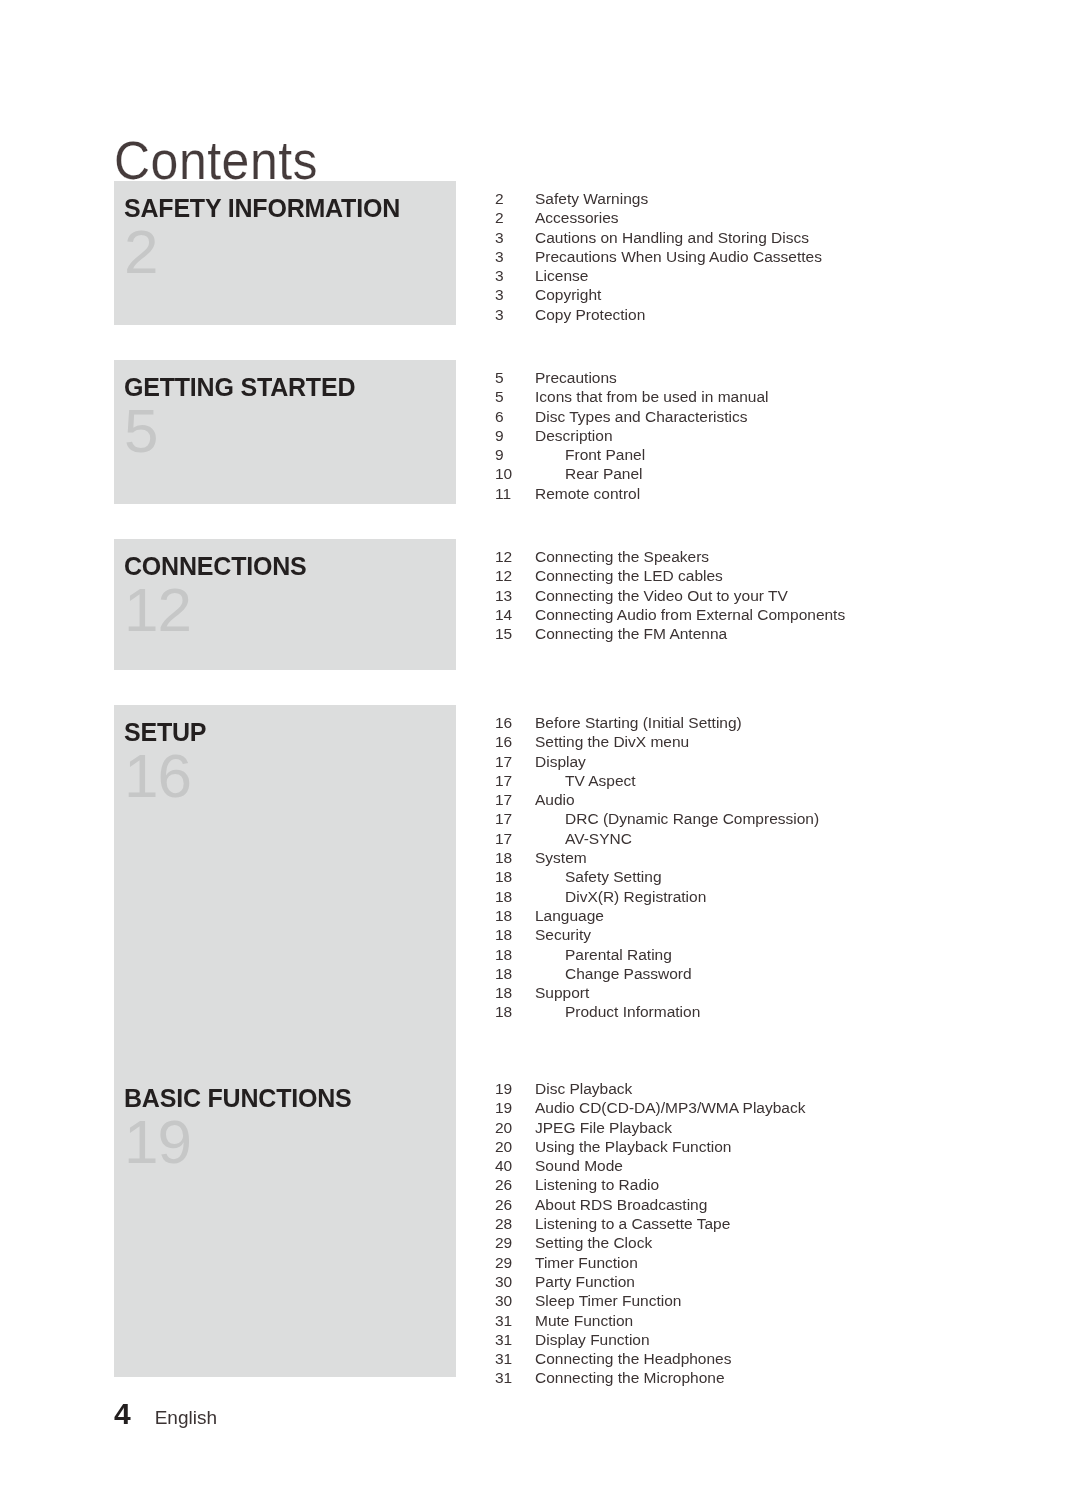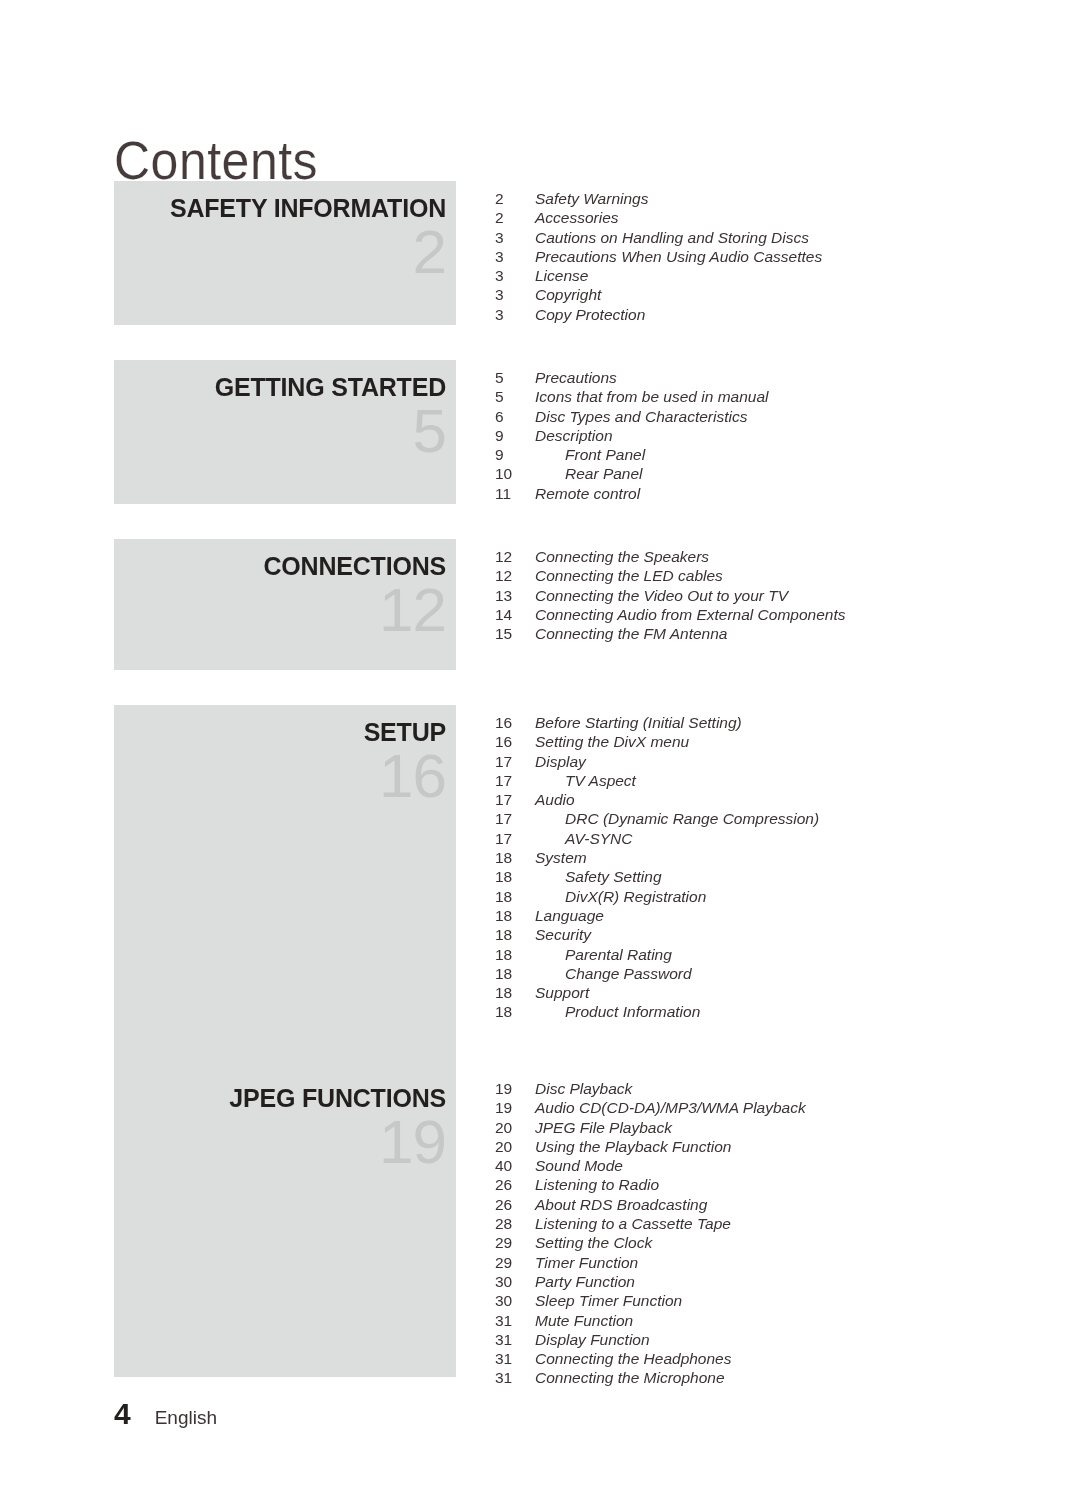--- a/index.html
+++ b/index.html
@@ -53,21 +53,21 @@
   .section:last-child { margin-bottom: 0; }
 
   .section-banner {
     position: absolute;
     left: 114px;
     top: 0;
     width: 342px;
     background: #dcdddd;
     box-sizing: border-box;
     padding: 14px 10px 10px 10px;
-    text-align: right;
+    text-align: left;
   }
 
   .section-name {
     font-size: 25px;
     font-weight: bold;
     letter-spacing: -0.2px;
     color: #231f1f;
     line-height: 1.05;
     white-space: nowrap;
   }
@@ -96,21 +96,20 @@
     color: #3b3333;
     white-space: nowrap;
   }
   .entry-page {
     width: 40px;
     flex: 0 0 40px;
     text-align: left;
   }
   .entry-label {
     flex: 1 1 auto;
-    font-style: italic;
   }
   .entry.indent .entry-label {
     padding-left: 30px;
   }
 
   
   .footer {
     position: absolute;
     left: 114px;
     bottom: 62px;
@@ -305,21 +304,21 @@
             <span class="entry-label">Support</span>
           </div>
           <div class="entry indent">
             <span class="entry-page">18</span>
             <span class="entry-label">Product Information</span>
           </div>
         </div>
       </div>
       <div class="section" style="height: 306px;">
         <div class="section-banner" style="height: 306px;">
-          <div class="section-name">JPEG FUNCTIONS</div>
+          <div class="section-name">BASIC FUNCTIONS</div>
           <div class="section-number">19</div>
         </div>
         <div class="section-entries">
           <div class="entry">
             <span class="entry-page">19</span>
             <span class="entry-label">Disc Playback</span>
           </div>
           <div class="entry">
             <span class="entry-page">19</span>
             <span class="entry-label">Audio CD(CD-DA)/MP3/WMA Playback</span>

